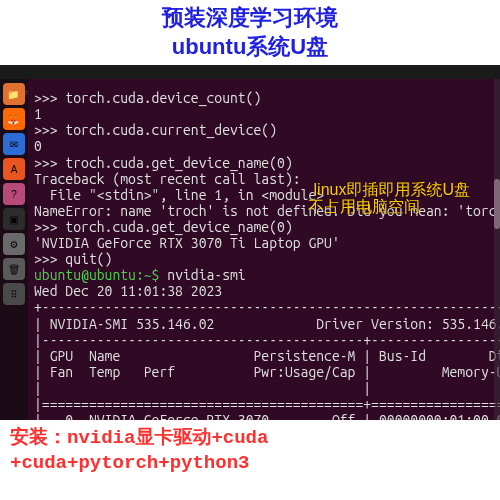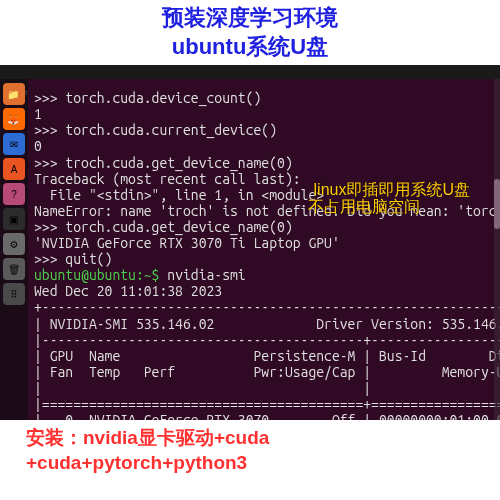--- a/index.html
+++ b/index.html
@@ -113,21 +113,22 @@
       font-size: 16px;
       text-shadow: 0 0 2px rgba(0,0,0,0.8);
     }
     .overlay1 { right: 30px; top: 115px; }
     .overlay2 { right: 80px; top: 132px; }
     .footer {
       color: #ff3030;
       font-weight: bold;
       font-size: 19px;
       line-height: 1.3;
-      padding: 6px 26px;
+      padding: 6px 10px;
+      font-family: Liberation Mono, monospace;
     }
   </style>
 </head>
 <body>
 
 <div class="heading">
   <div>预装深度学习环境</div>
   <div>ubuntu系统U盘</div>
 </div>
 

